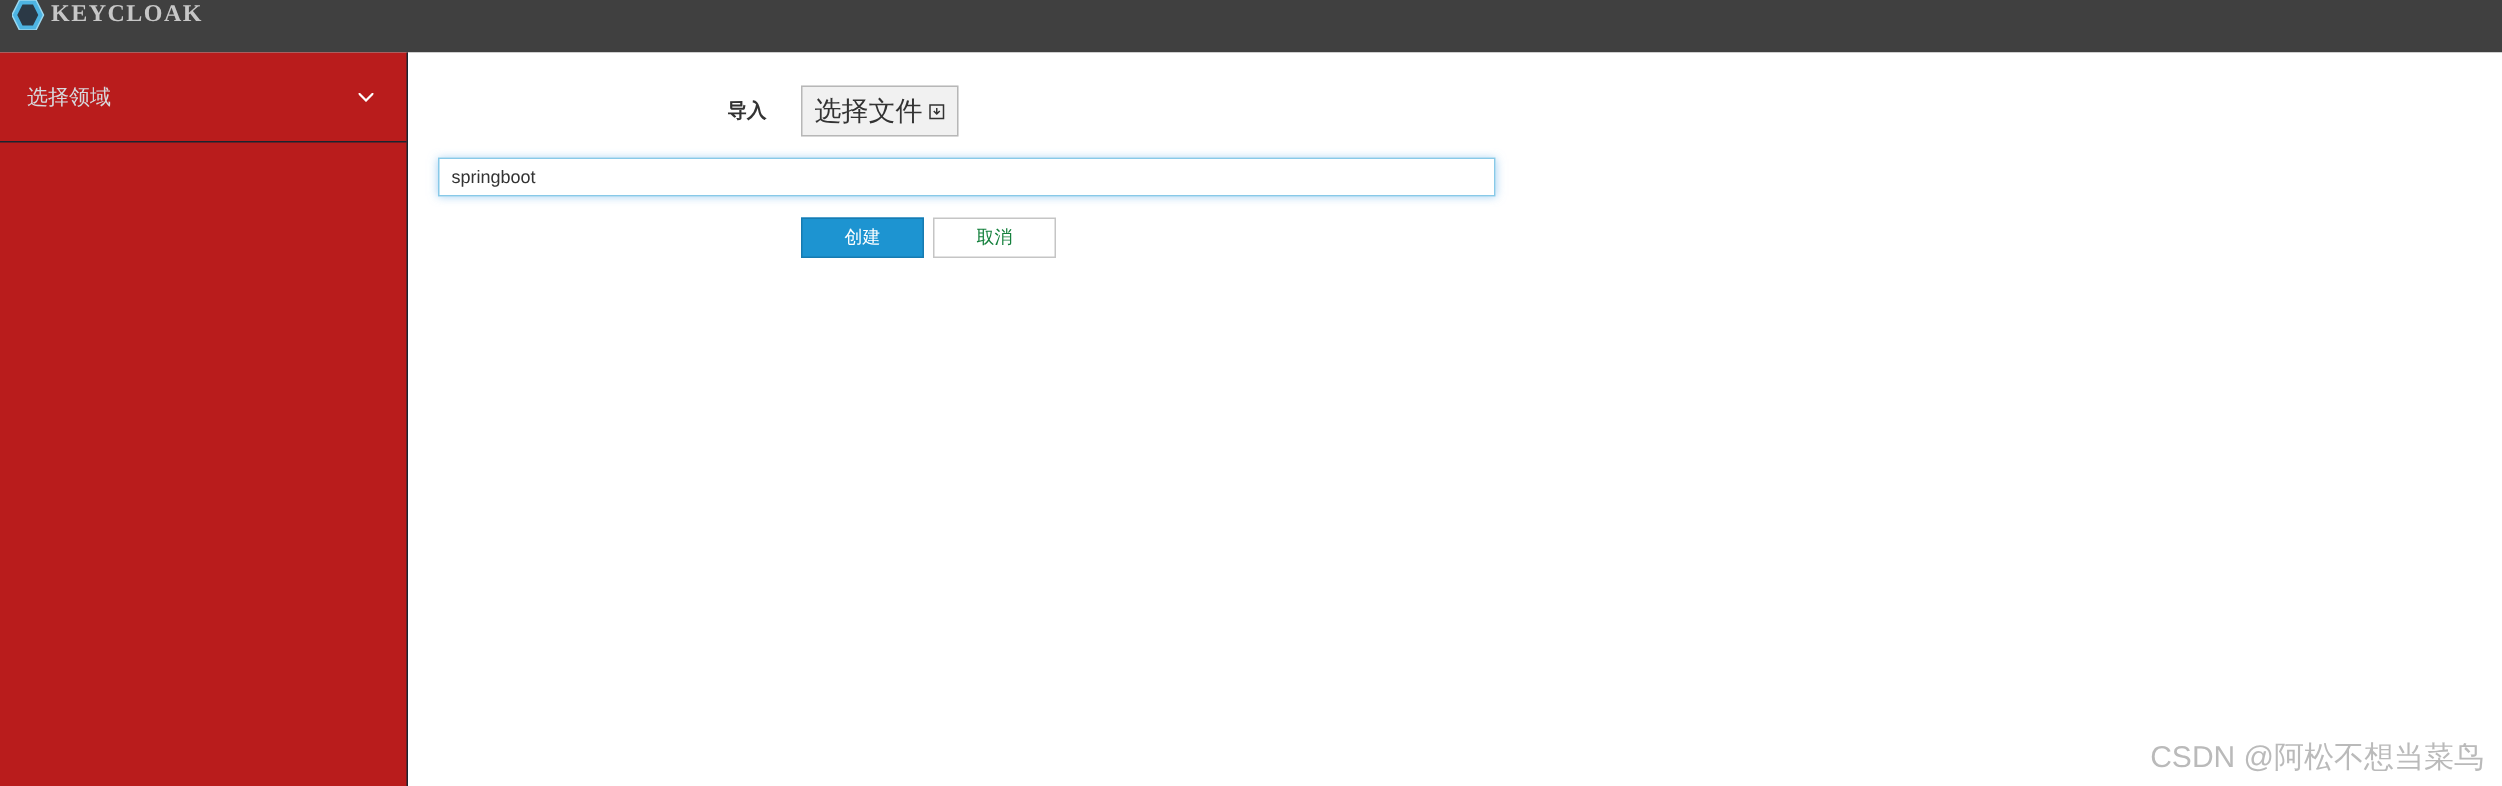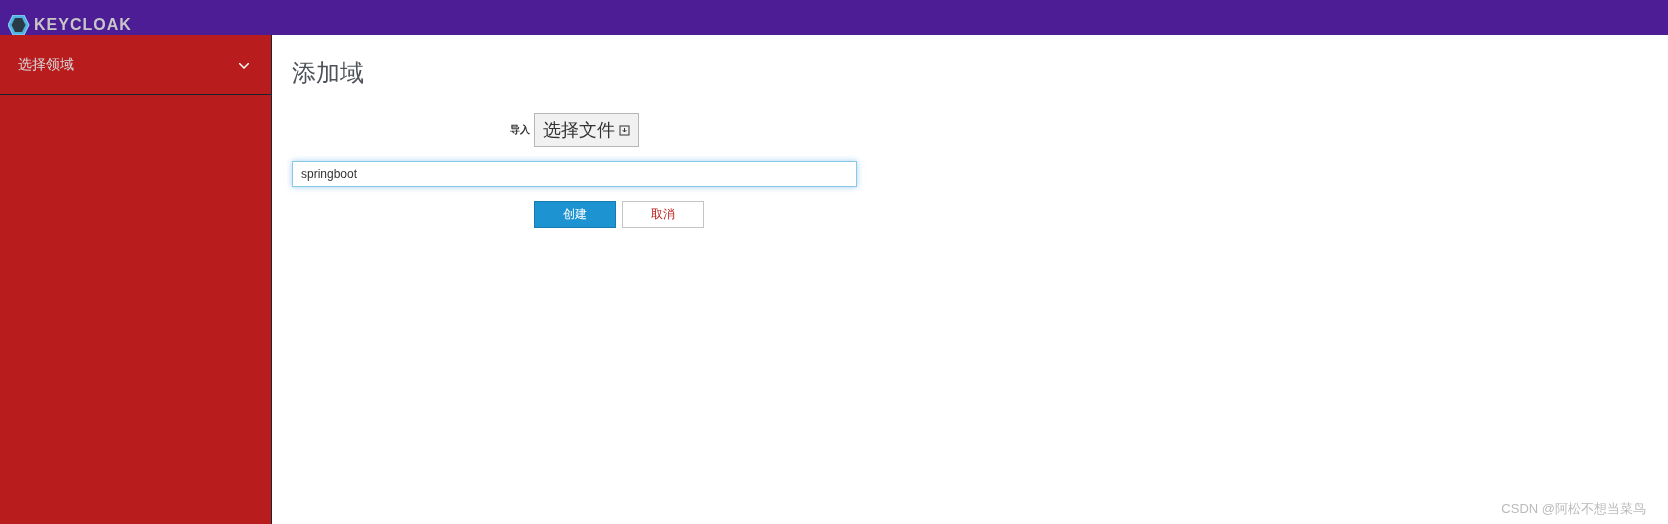--- a/index.html
+++ b/index.html
@@ -11,24 +11,25 @@
       font-family: "Helvetica Neue", Helvetica, Arial, sans-serif;
       font-size: 13px;
       color: #333;
       width: 1668px;
       height: 524px;
       overflow: hidden;
       position: relative;
     }
     .header {
       height: 35px;
-      background: #4c1d95;
-      display: flex;
-      align-items: flex-end;
+      background: #404040;
+      display: flex;
+      align-items: flex-start;
       padding-left: 8px;
+      font-family: Liberation Serif, serif;
     }
     .logo {
       display: flex;
       align-items: center;
       color: #c7c7c7;
       font-size: 16px;
       font-weight: bold;
       letter-spacing: 1px;
     }
     .logo-icon {
@@ -72,22 +73,22 @@
       margin-bottom: 24px;
     }
     .form-row {
       display: flex;
       align-items: center;
       margin-bottom: 14px;
     }
     .form-label {
       width: 242px;
       text-align: right;
-      padding-right: 4px;
-      font-size: 10px;
+      padding-right: 23px;
+      font-size: 13px;
       color: #333;
       font-weight: bold;
     }
     .required {
       color: #c00;
       font-weight: normal;
     }
     .form-field {
       flex: 1;
     }
@@ -99,21 +100,21 @@
       display: inline-flex;
       align-items: center;
       gap: 4px;
       cursor: pointer;
       color: #333;
     }
     .import-icon {
       display: inline-block;
     }
     input[type="text"] {
-      width: 565px;
+      width: 705px;
       height: 26px;
       padding: 3px 8px;
       border: 1px solid #88c9e8;
       outline: none;
       box-shadow: 0 0 6px rgba(102,175,233,0.6);
       font-size: 12px;
       color: #333;
     }
     .toggle {
       display: inline-flex;
@@ -147,28 +148,28 @@
       border: 1px solid;
     }
     .btn-primary {
       background: #1d94d1;
       border-color: #167bb1;
       color: #fff;
     }
     .btn-default {
       background: #fff;
       border-color: #c5c5c5;
-      color: #b91c1c;
+      color: #15803d;
     }
     .watermark {
       position: absolute;
-      right: 22px;
+      right: 12px;
       bottom: 6px;
       color: rgba(130,130,130,0.55);
-      font-size: 13px;
+      font-size: 20px;
       pointer-events: none;
     }
   </style>
 </head>
 <body>
 
 <div class="header">
   <div class="logo">
     <span class="logo-icon">
       <svg width="22" height="20" viewBox="0 0 22 20">
@@ -187,21 +188,20 @@
       <span>选择领域</span>
       <span class="chevron">
         <svg width="10" height="6" viewBox="0 0 10 6">
             <path d="M0 0 L5 5 L10 0" fill="none" stroke="#fff" stroke-width="1.5"></path>
           </svg>
       </span>
     </div>
   </div>
 
   <div class="main">
-    <h1 class="page-title">添加域</h1>
 
     <div class="form-row">
       <div class="form-label">导入</div>
       <div class="form-field">
         <button class="file-btn">
           <span>选择文件</span>
           <span class="import-icon">
             <svg width="11" height="11" viewBox="0 0 11 11">
               <rect x="1" y="1" width="9" height="9" fill="none" stroke="#333" stroke-width="1"></rect>
               <path d="M5.5 3 L5.5 7 M3.5 5 L5.5 7 L7.5 5" fill="none" stroke="#333" stroke-width="1"></path>

